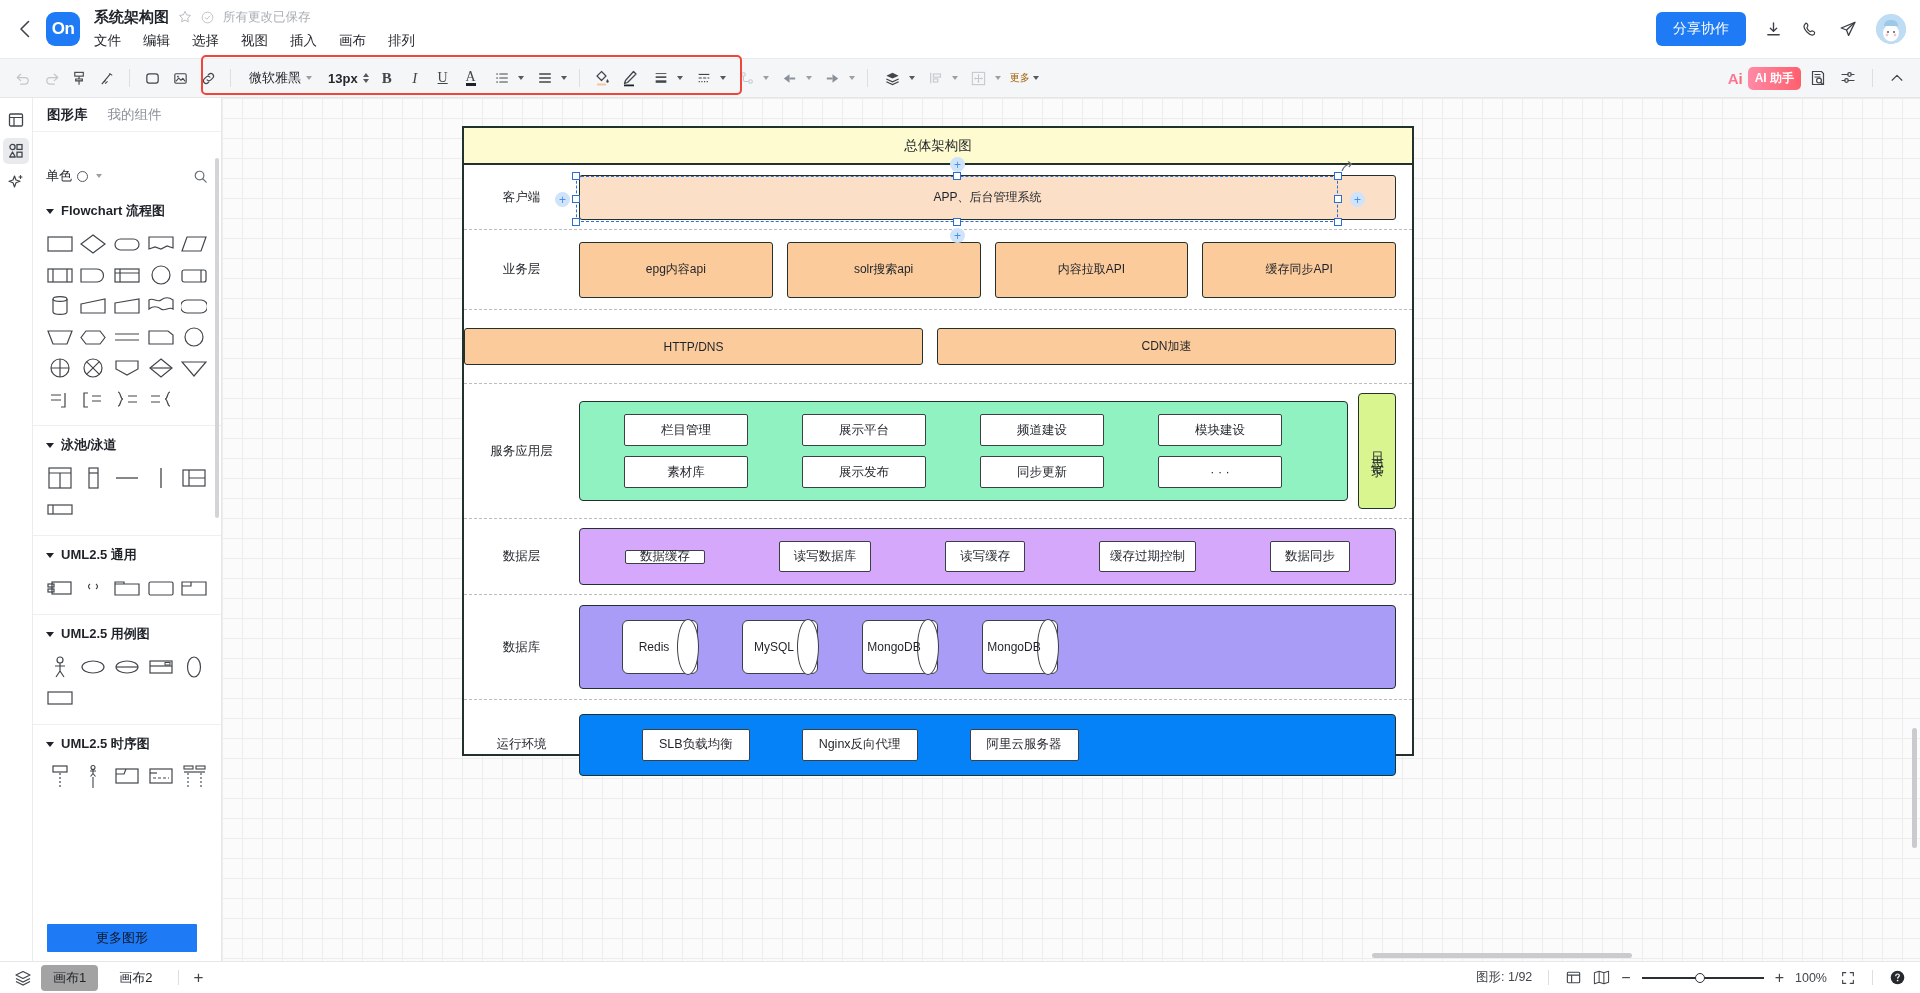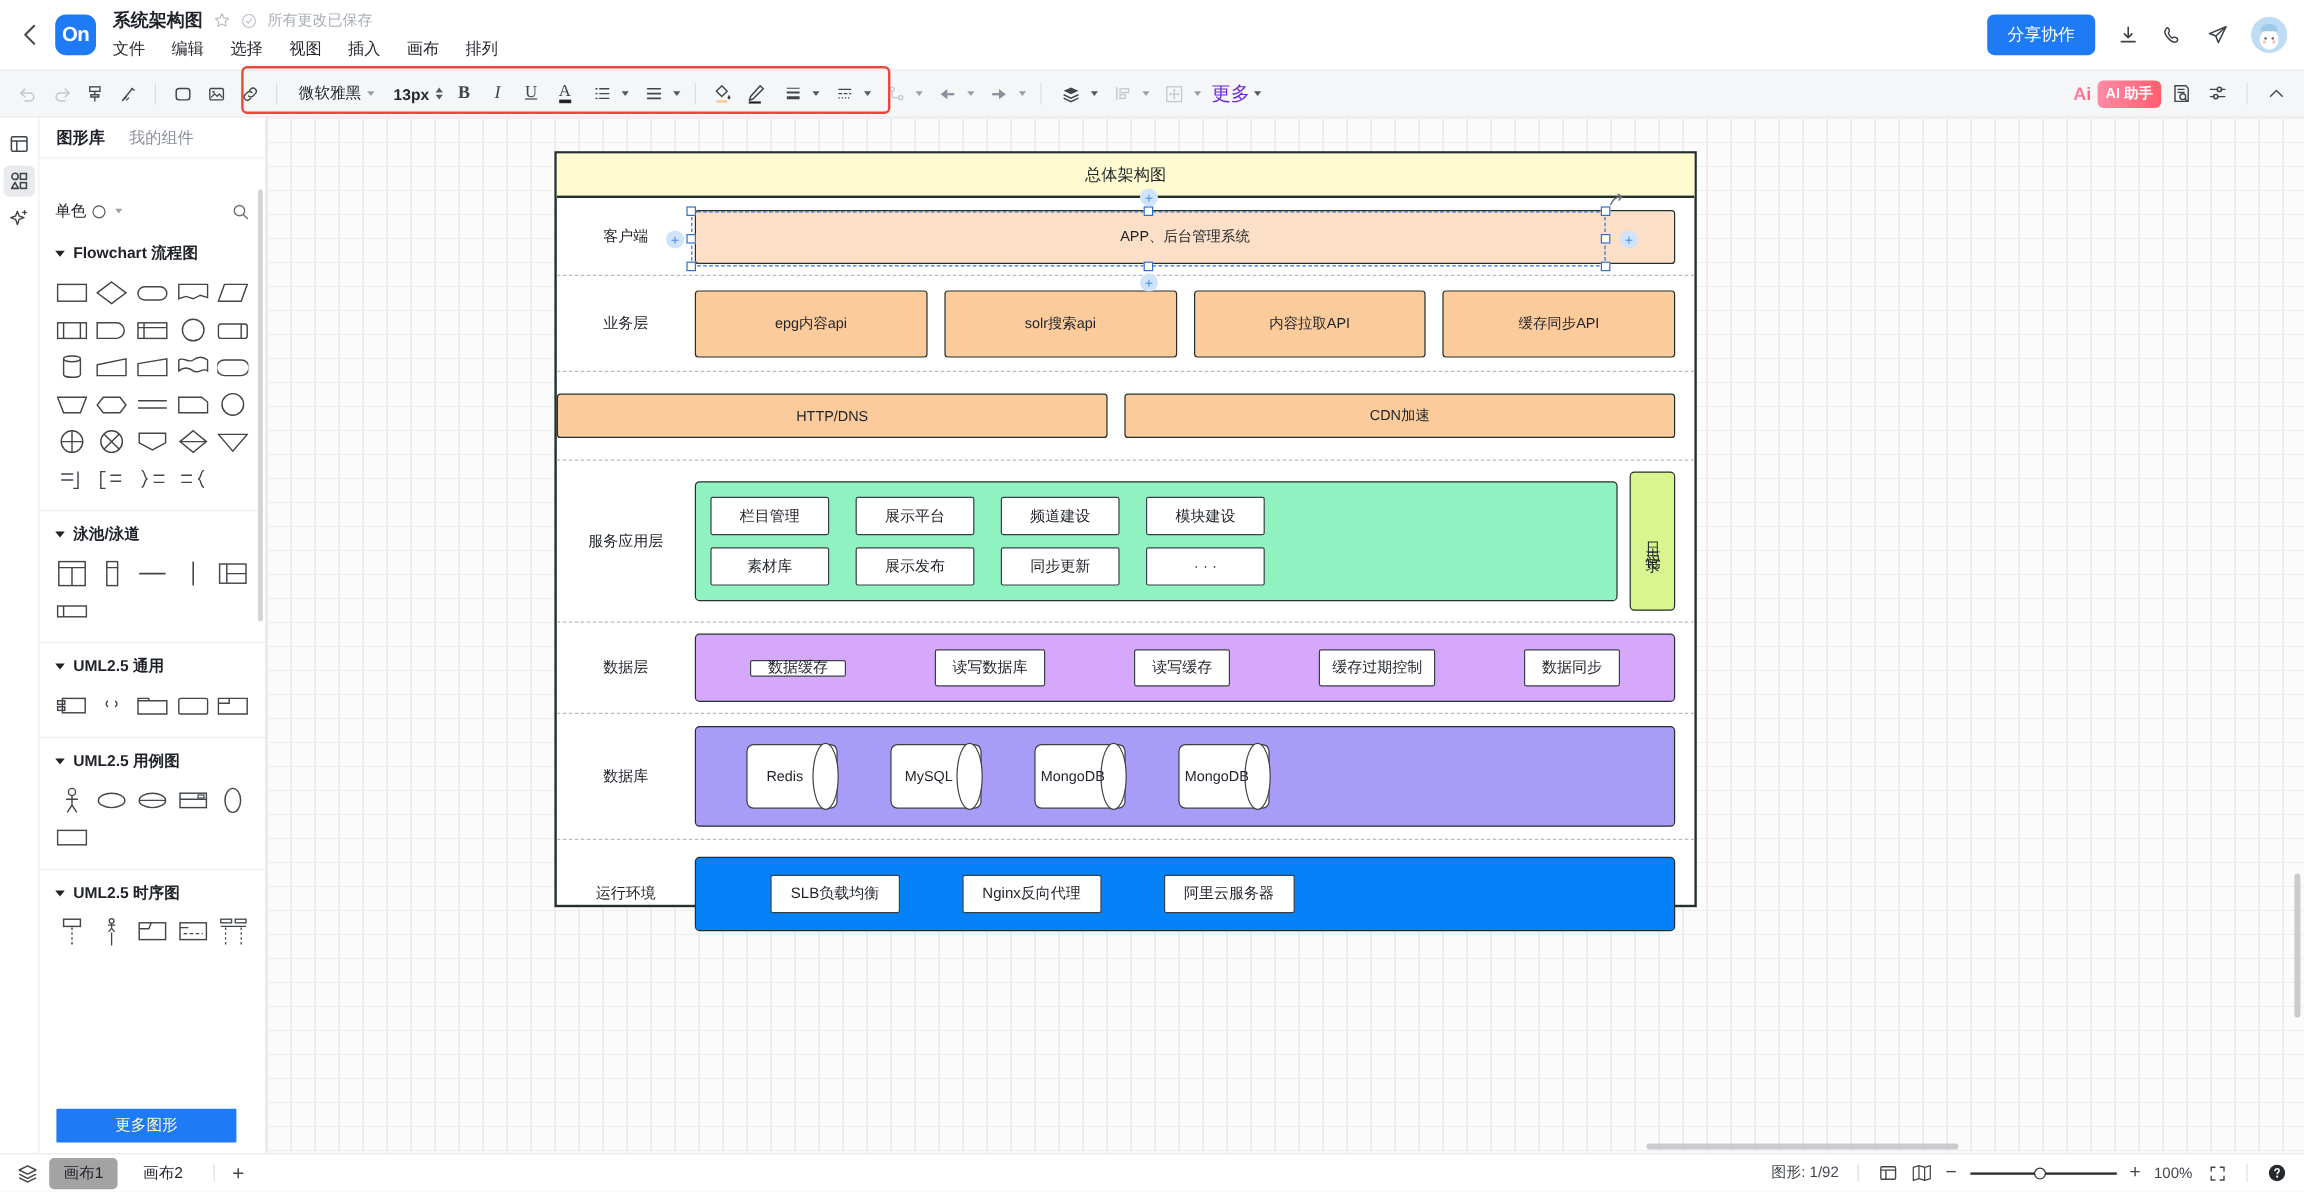--- a/index.html
+++ b/index.html
@@ -80,21 +80,21 @@
   .filter-label { font-size:13px; color:#25292e; }
   .circ { width:11px;height:11px;border:1.2px solid #55595f;border-radius:50%;}
   .search-ic { margin-left:auto; color:#6a7078; cursor:pointer; display:flex;}
   .panel-scroll { flex:1; overflow:hidden; position:relative; }
   .sec-head { display:flex; align-items:center; gap:7px; padding:10px 13px 6px; }
   .tri { width:0;height:0;border-left:4.5px solid transparent;border-right:4.5px solid transparent;border-top:5.5px solid #1f2329;}
   .sec-title { font-size:13px; font-weight:700; color:#1f2329; }
   .shape-grid { display:grid; grid-template-columns:repeat(5,1fr); padding:2px 10px 9px; }
   .shape-cell { height:31px; display:flex; align-items:center; justify-content:center; cursor:pointer; }
   .divider { height:1px; background:#eeeff0; margin:2px 0 0; }
-  .more-shapes { position:absolute; left:14px; right:24px; bottom:9px; height:28px; background:#1e7bf5; color:#fef9c3;
+  .more-shapes { position:absolute; left:14px; right:24px; bottom:9px; height:28px; background:#1e7bf5; color:#0f172a;
                  border-radius:1px; display:flex; align-items:center; justify-content:center; font-size:13px; cursor:pointer;}
   .panel-sb { position:absolute; right:2px; top:60px; width:4px; height:360px; background:#d2d4d7; border-radius:3px;}
 
   
   .canvas-area { flex:1; position:relative; overflow:hidden; background:
       repeating-linear-gradient(to right,#ededee 0 1px,transparent 1px 20px),
       repeating-linear-gradient(to bottom,#ededee 0 1px,transparent 1px 20px),
       repeating-linear-gradient(to right,#e3e4e6 0 1px,transparent 1px 100px),
       repeating-linear-gradient(to bottom,#e3e4e6 0 1px,transparent 1px 100px),
       #fbfbfc;
@@ -122,21 +122,21 @@
                 gap:10px; padding:12px; flex:1; }
   .band-purple { background:#d6a8fb; border:1.6px solid #22312b; border-radius:4px; display:flex; align-items:center;
                  justify-content:space-around; padding:12px 14px; flex:1; gap:12px;}
   .band-blueviolet { background:#a89cf7; border:1.6px solid #22312b; border-radius:4px; padding:14px; flex:1;
                      display:flex; align-items:center; gap:44px; padding-left:42px;}
   .band-blue { background:#0682f8; border:1.6px solid #22312b; border-radius:4px; padding:14px; flex:1;
                display:flex; align-items:center; gap:52px; padding-left:62px;}
   .wbox { background:#fff; border:1.4px solid #3b4046; border-radius:2px; display:flex; align-items:center;
           justify-content:center; font-size:12.5px; color:#1f2329; }
   .grid4 { display:flex; gap:22px; }
-  .grid4 .wbox { width:99px; height:32px; }
+  .grid4 .wbox { width:124px; height:32px;margin-left:32px; }
   .logbox { width:38px; align-self:stretch; background:#d9f58f; border:1.6px solid #22312b; border-radius:4px;
             display:flex; align-items:center; justify-content:center; margin-left:10px;}
   .logbox span { font-size:12.5px; writing-mode:vertical-rl; letter-spacing:5px; color:#1f2329; }
   .cyl { position:relative; width:76px; height:54px; }
   .cyl .tube { position:absolute; inset:0; background:#fff; border:1.4px solid #3b4046; border-radius:6px;}
   .cyl .cap { position:absolute; right:-1.4px; top:-1.4px; width:22px; height:calc(100% + 2.8px);
               border:1.4px solid #3b4046; border-radius:50%/50%; background:#fff; }
   .cyl .lbl { position:absolute; inset:0; display:flex; align-items:center; justify-content:center;
               font-size:12px; color:#1f2329; padding-right:12px; }
 
@@ -409,21 +409,21 @@
       <span class="tb disabled">
         <svg width="17" height="17" viewBox="0 0 18 18">
             <rect x="2.5" y="2.5" width="13" height="13" fill="none" stroke="currentColor" stroke-width="1.1"></rect>
             <path d="M9 5v8M5 9h8" stroke="currentColor" stroke-width="1.1"></path>
             <path d="M9 4.2 7.8 6h2.4zM9 13.8 7.8 12h2.4zM4.2 9 6 7.8v2.4zM13.8 9 12 7.8v2.4z" fill="currentColor"></path>
           </svg>
       </span>
         <span class="caret light"></span>
     </div>
     <div class="tb-group" style="padding:0 4px">
-      <span style="font-size:16px;color:#6d28d9">更多</span>
+      <span style="font-size:10px;color:#a16207">更多</span>
       <span class="caret"></span>
     </div>
 
     <div class="tb-right">
       <div class="ai-badge">
         <span class="ai-a">Ai</span>
         <span class="ai-pill">AI 助手</span>
       </div>
       <div class="tb">
         <svg width="18" height="18" viewBox="0 0 18 18">

